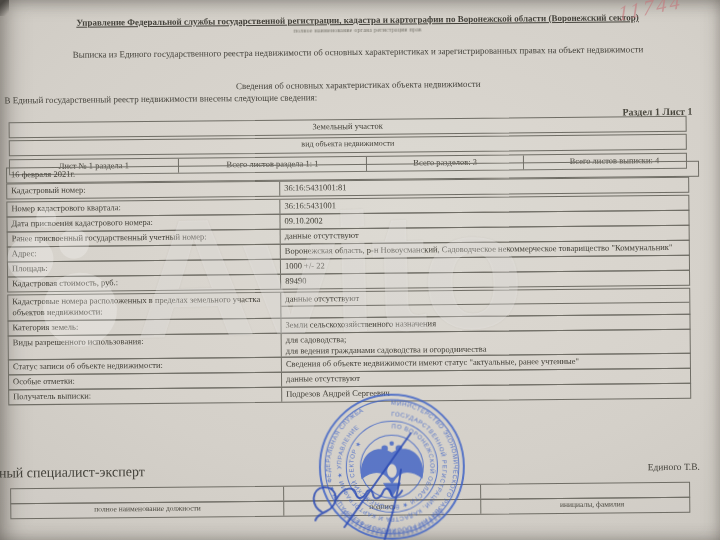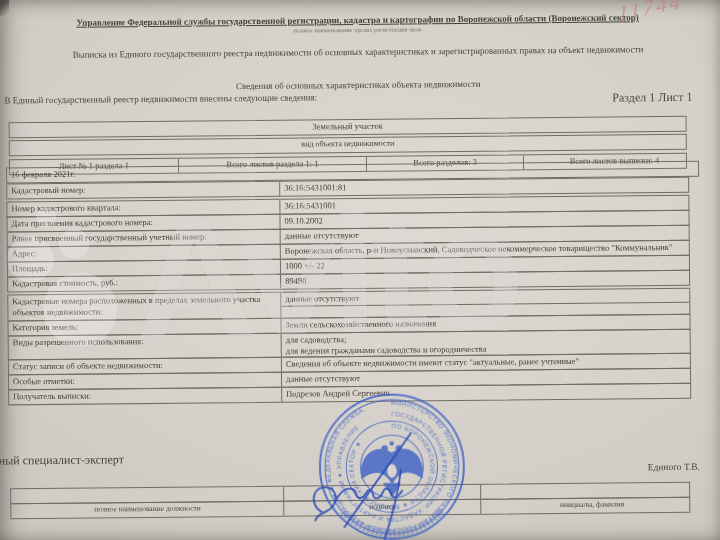--- a/index.html
+++ b/index.html
@@ -47,21 +47,21 @@
   }
   .authority{position:absolute;top:15px;left:30px;right:30px;text-align:center;
     font-size:9px;font-weight:bold;text-decoration:underline;color:#44423b;}
   .authority-caption{position:absolute;top:27px;left:0;right:0;text-align:center;
     font-size:5.5px;color:#6b6960;filter:blur(.3px);letter-spacing:.4px;}
   .doc-title{position:absolute;top:47px;left:55px;right:55px;text-align:center;
     font-size:9px;color:#46443d;}
   .section-heading{position:absolute;top:80px;left:0;right:0;text-align:center;
     font-size:9px;color:#46443d;}
   .intro{position:absolute;top:92px;left:6px;font-size:9px;color:#46443d;}
-  .section-sheet{position:absolute;top:93px;right:26px;font-size:12px;color:#4a483f;}
+  .section-sheet{position:absolute;top:109px;right:26px;font-size:10px;color:#4a483f;font-weight:bold;}
 
   
   .trow{border:1px solid #6f6d65;background:rgba(255,255,255,.05);
     font-size:8.5px;line-height:1.25;color:#403e36;}
   .obj-table{position:absolute;top:119px;left:10px;width:678px;z-index:4;}
   .obj-row{min-height:12px;text-align:center;padding:1px 4px;}
   .obj-row.caption{font-size:8px;margin-top:2px;}
   .obj-row.first{margin-top:0;}
   .cells{display:flex;margin-top:3px;padding:0;}
   .cells .cell{flex:0 0 auto;text-align:center;padding:1px 2px;min-height:12px;
@@ -76,21 +76,21 @@
   .kv-row{display:flex;margin-top:-1px;}
   .kv-row.gap{margin-top:2px;}
   .kv-label{flex:0 0 264px;border-right:1px solid #6f6d65;padding:1px 4px;min-height:12px;}
   .kv-value{flex:1 1 auto;padding:1px 4px;min-height:12px;}
   .kv-value.multiline{white-space:pre-line;}
   .kv-value.split{padding:0;}
   .split-top{display:block;border-bottom:1px solid #6f6d65;padding:1px 4px;}
   .kv-row.tall{min-height:25px;}
 
   
-  .pos-title{position:absolute;top:450px;left:-3px;font-size:12px;color:#45433c;z-index:4;}
+  .pos-title{position:absolute;top:462px;left:-3px;font-size:14px;color:#45433c;z-index:4;}
   .signer-name{position:absolute;top:465px;right:22px;font-size:9.5px;color:#45433c;z-index:4;}
   .sign-table{position:absolute;top:486px;left:8px;width:680px;z-index:4;}
   .sign-row{display:flex;margin-top:-1px;}
   .sign-row .scell{flex:0 0 auto;min-height:12px;padding:1px 2px;text-align:center;
     border-right:1px solid #6f6d65;font-size:7.5px;color:#4a483f;}
   .sign-row .scell:last-child{border-right:none;}
   .sw0{width:39.6%;} .sw1{width:28.2%;} .sw2{width:32.2%;}
 
   
   .stamp-svg{position:absolute;left:314px;top:391px;z-index:6;opacity:.84;filter:blur(.35px);}

